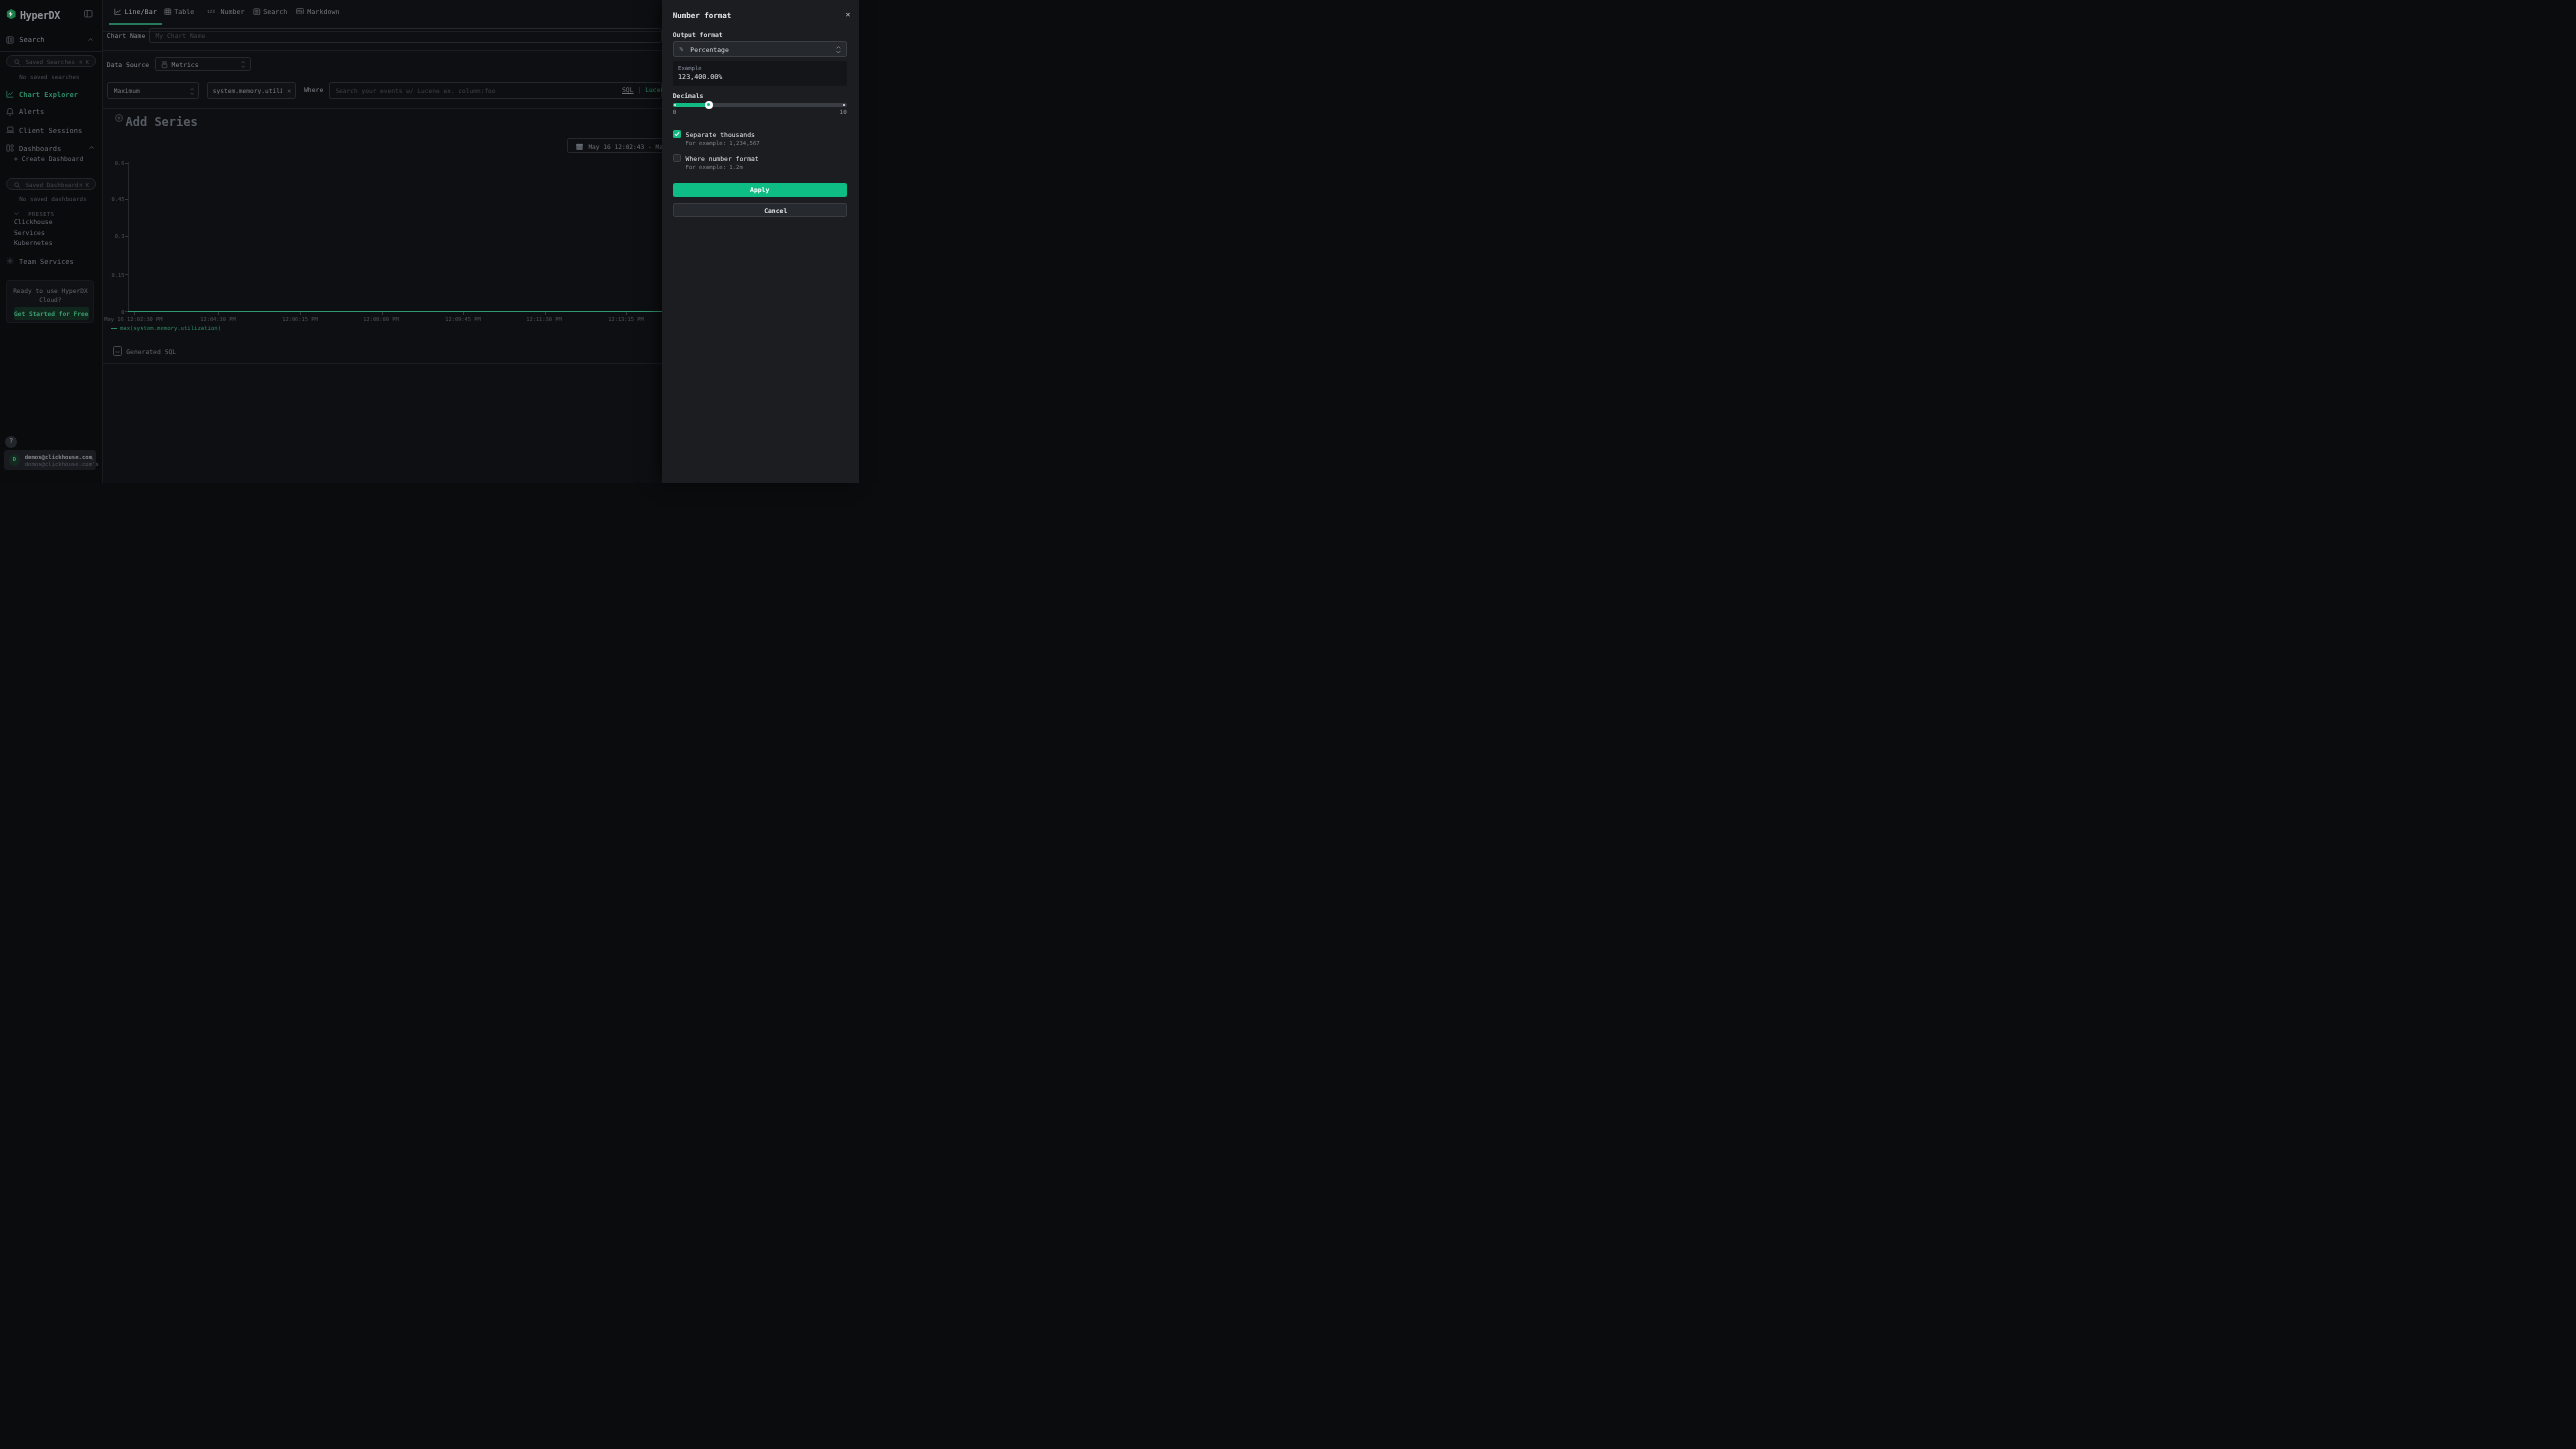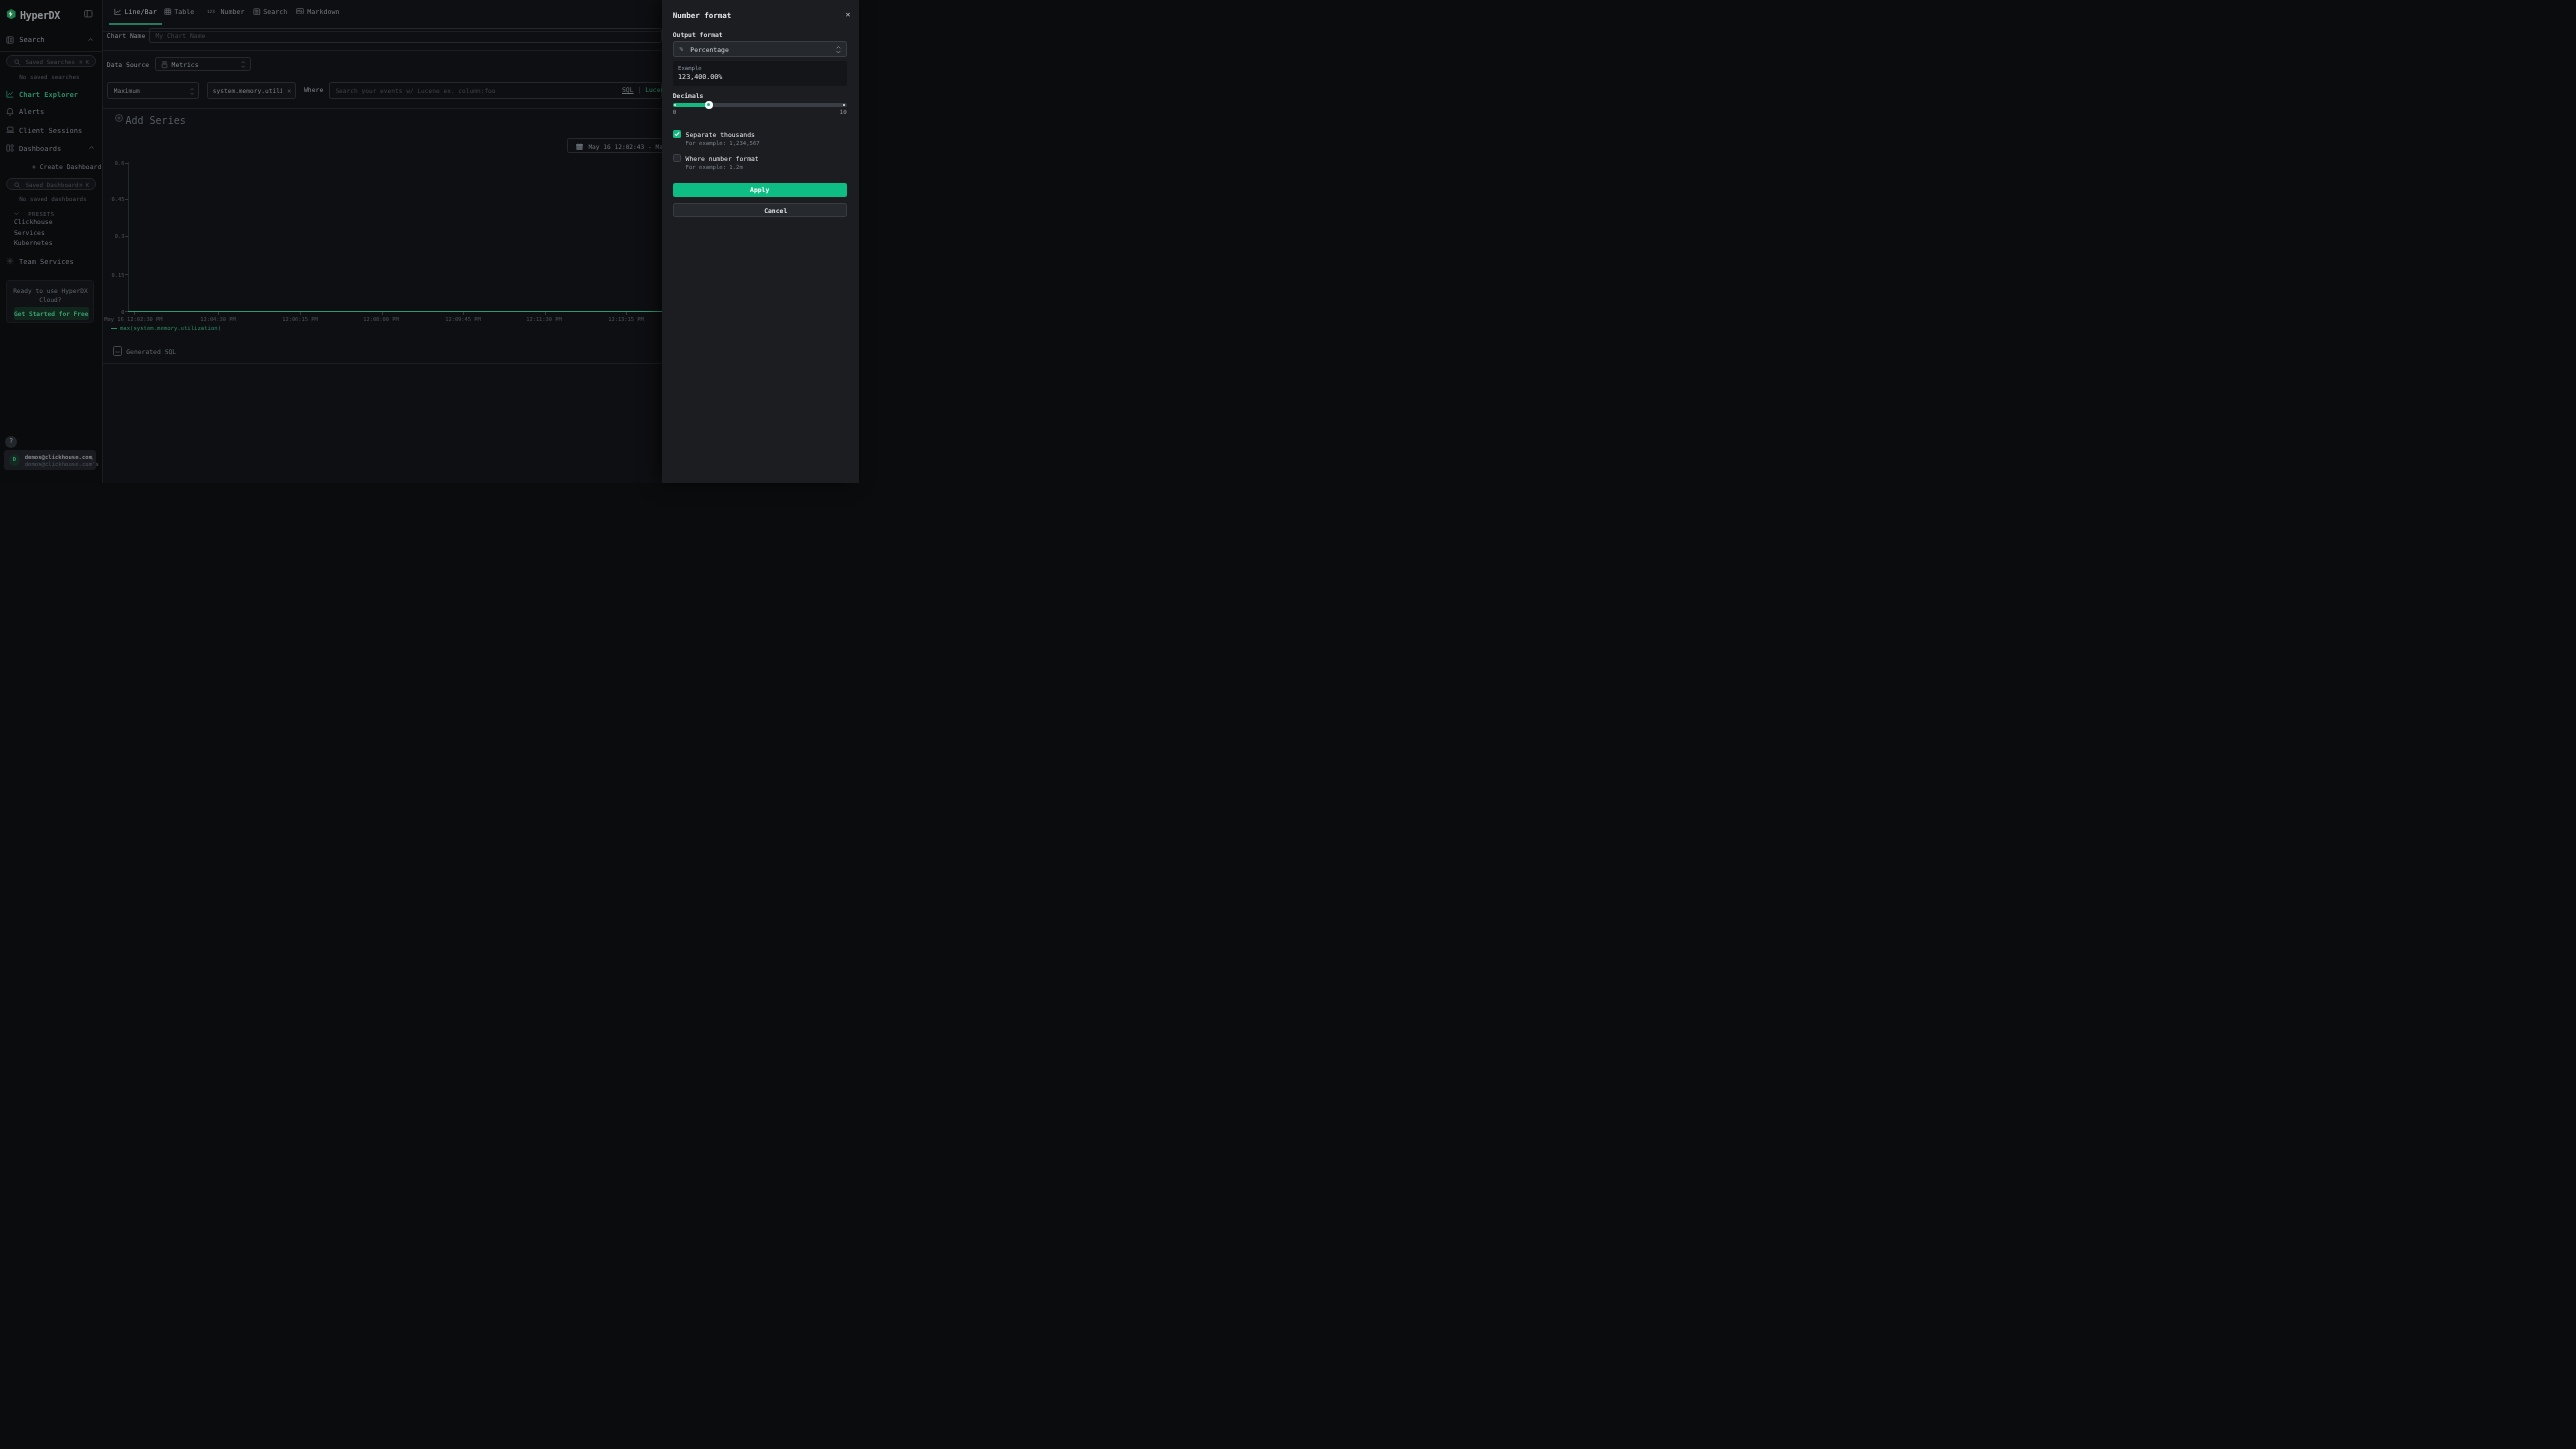--- a/index.html
+++ b/index.html
@@ -49,21 +49,21 @@
   .f-input { position:absolute; background:transparent; border:0.5px solid #25282c; border-radius:2.1px; outline:none; color:#8a9096; font-size:6.4px; padding:0 5.4px; }
   .f-input::placeholder { color:#3c4147; }
   .sel { position:absolute; border:0.5px solid #25282c; border-radius:2.1px; background:#0f1013; cursor:pointer; }
   .sel .s-tx { position:absolute; left:5.4px; font-size:6.4px; color:#767c83; white-space:nowrap; }
   .sel .updn { position:absolute; right:4.3px; color:#565c62; }
   .tag { position:absolute; left:104px; top:82px; width:89px; height:16.6px; border:0.5px solid #25282c; border-radius:2.1px; background:#111215; }
   .tag .tg-tx { position:absolute; left:4.8px; top:4.3px; width:69px; font-size:6.2px; color:#767c83; overflow:hidden; white-space:nowrap; }
   .tag .tg-x { position:absolute; right:3.8px; top:3.8px; font-size:6.4px; color:#565c62; cursor:pointer; }
   .sql-lucene { position:absolute; left:519px; top:86px; font-size:6.4px; white-space:nowrap; }
   .addseries { position:absolute; left:11.8px; top:114px; height:9.7px; cursor:pointer; color:#565c63; }
-  .addseries span { position:absolute; left:10.7px; top:0.5px; font-size:10px; font-weight:normal; white-space:nowrap; }
+  .addseries span { position:absolute; left:10.7px; top:0.5px; font-size:12px; font-weight:bold; white-space:nowrap; }
   .datepicker { position:absolute; left:464px; top:138px; width:107px; height:15px; border:0.5px solid #25282c; border-radius:2.1px; background:#0f1013; cursor:pointer; }
   .datepicker .dp-tx { position:absolute; left:20.4px; top:3.8px; font-size:6.2px; color:#6a7077; white-space:nowrap; }
   .datepicker .cal { position:absolute; left:7.5px; top:3.8px; color:#565c62; }
   
   .yaxis { position:absolute; left:25px; top:162px; width:0.5px; height:150px; background:#25282d; }
   .ytick { position:absolute; width:16px; text-align:right; font-size:5.4px; color:#4f545a; }
   .ydash { position:absolute; width:3.2px; height:0.5px; background:#34383d; left:22px; }
   .xtick-line { position:absolute; top:312px; width:0.5px; height:2.7px; background:#34383d; }
   .xtick { position:absolute; top:316px; width:64px; text-align:center; font-size:5.4px; color:#4f545a; white-space:nowrap; }
   .seriesline { position:absolute; left:25px; top:311px; width:535px; height:1.1px; background:#2f9a72; }
@@ -183,21 +183,21 @@
         </svg>
     </span>
     <span class="nv-tx">Dashboards</span>
     <span class="nav-chev" style="top:3.2px;">
       <svg width="5.4" height="3.2" viewBox="0 0 10 6" fill="none" stroke="currentColor" stroke-width="1.4">
           <polyline points="1,5 5,1 9,5"></polyline>
         </svg>
     </span>
   </div>
 
-  <div class="sub-link" style="top:163px;margin-left:18px;">+ Create Dashboard</div>
+  <div class="sub-link" style="top:155px;">+ Create Dashboard</div>
 
   <div class="pill" style="top:178px;">
     <span class="mag">
       <svg width="6.4" height="6.4" viewBox="0 0 12 12" fill="none" stroke="#41464c" stroke-width="1.4">
           <circle cx="5" cy="5" r="3.6"></circle>
           <line x1="8" y1="8" x2="11" y2="11"></line>
         </svg>
     </span>
     <input placeholder="Saved Dashboards" style="">
     <span class="kbd">⌘ K</span>

